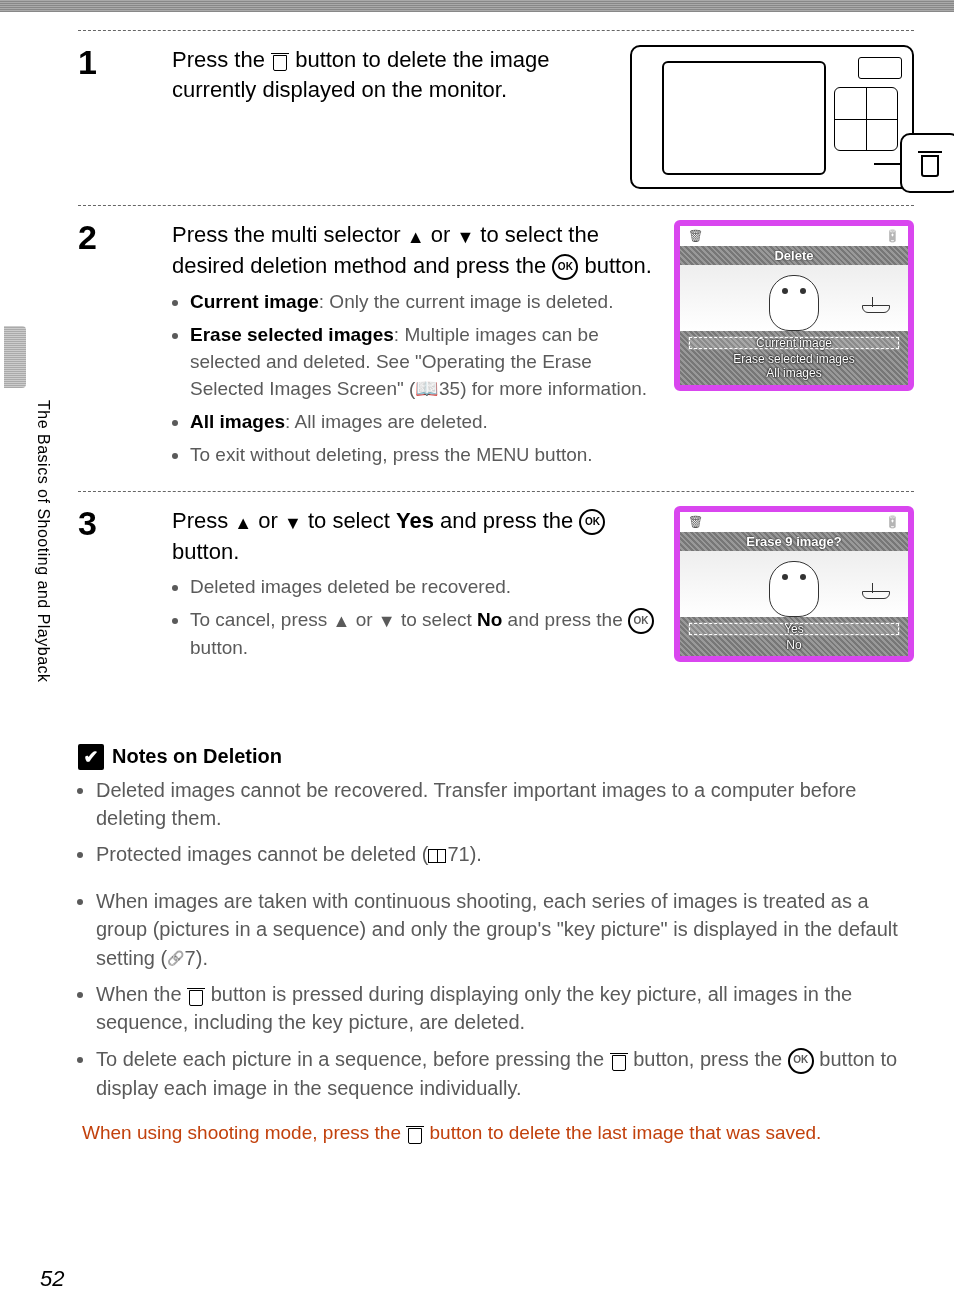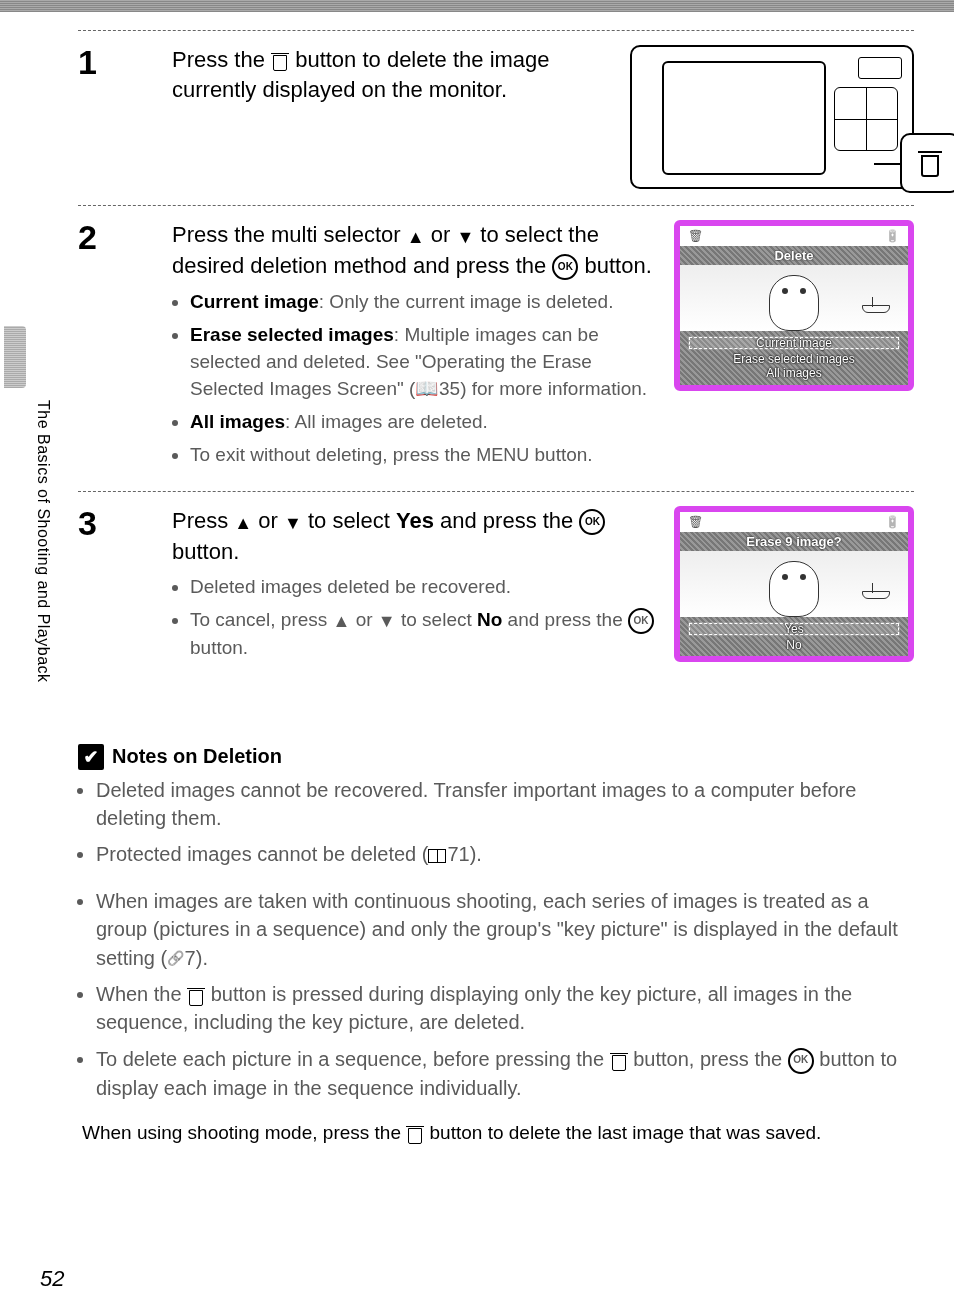--- a/index.html
+++ b/index.html
@@ -267,21 +267,21 @@
     font-size:18px;font-weight:700;border-radius:2px;
   }
   .note-icon.check::before { content:"✔"; }
   .note-icon.pencil::before { content:"✎"; }
   .note-bullets {
     margin:0;padding:0 0 0 18px;
     color:#5a5a5a;font-size:20px;line-height:1.42;
   }
   .note-bullets li { margin-bottom:8px; }
   .note-plain {
-    color:#000000;font-size:19px;line-height:1.42;margin:4px 0 0 4px;
+    color:#c2410c;font-size:19px;line-height:1.42;margin:4px 0 0 4px;
   }
   .side-tab {
     position:absolute;
     left:34px; top:400px;
     writing-mode: vertical-rl;
     font-size:16px;
     color:#000;
     letter-spacing:0.5px;
   }
   .index-block {

